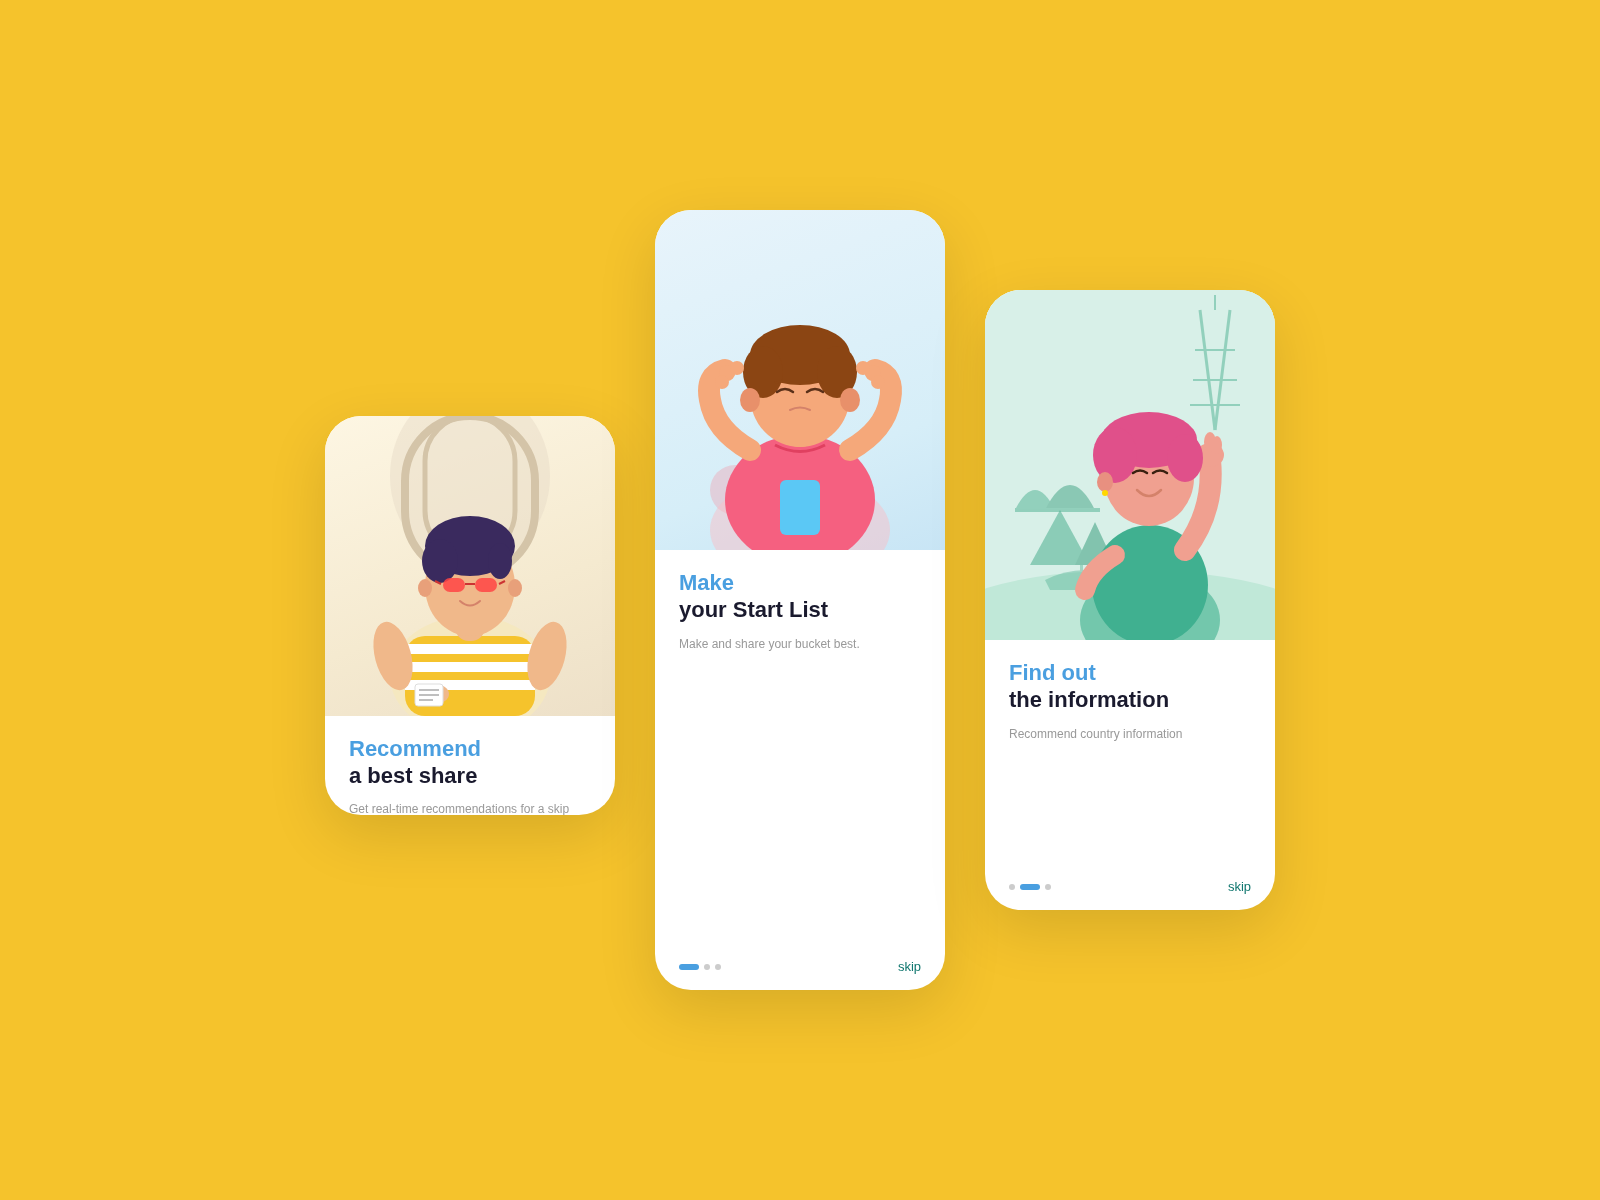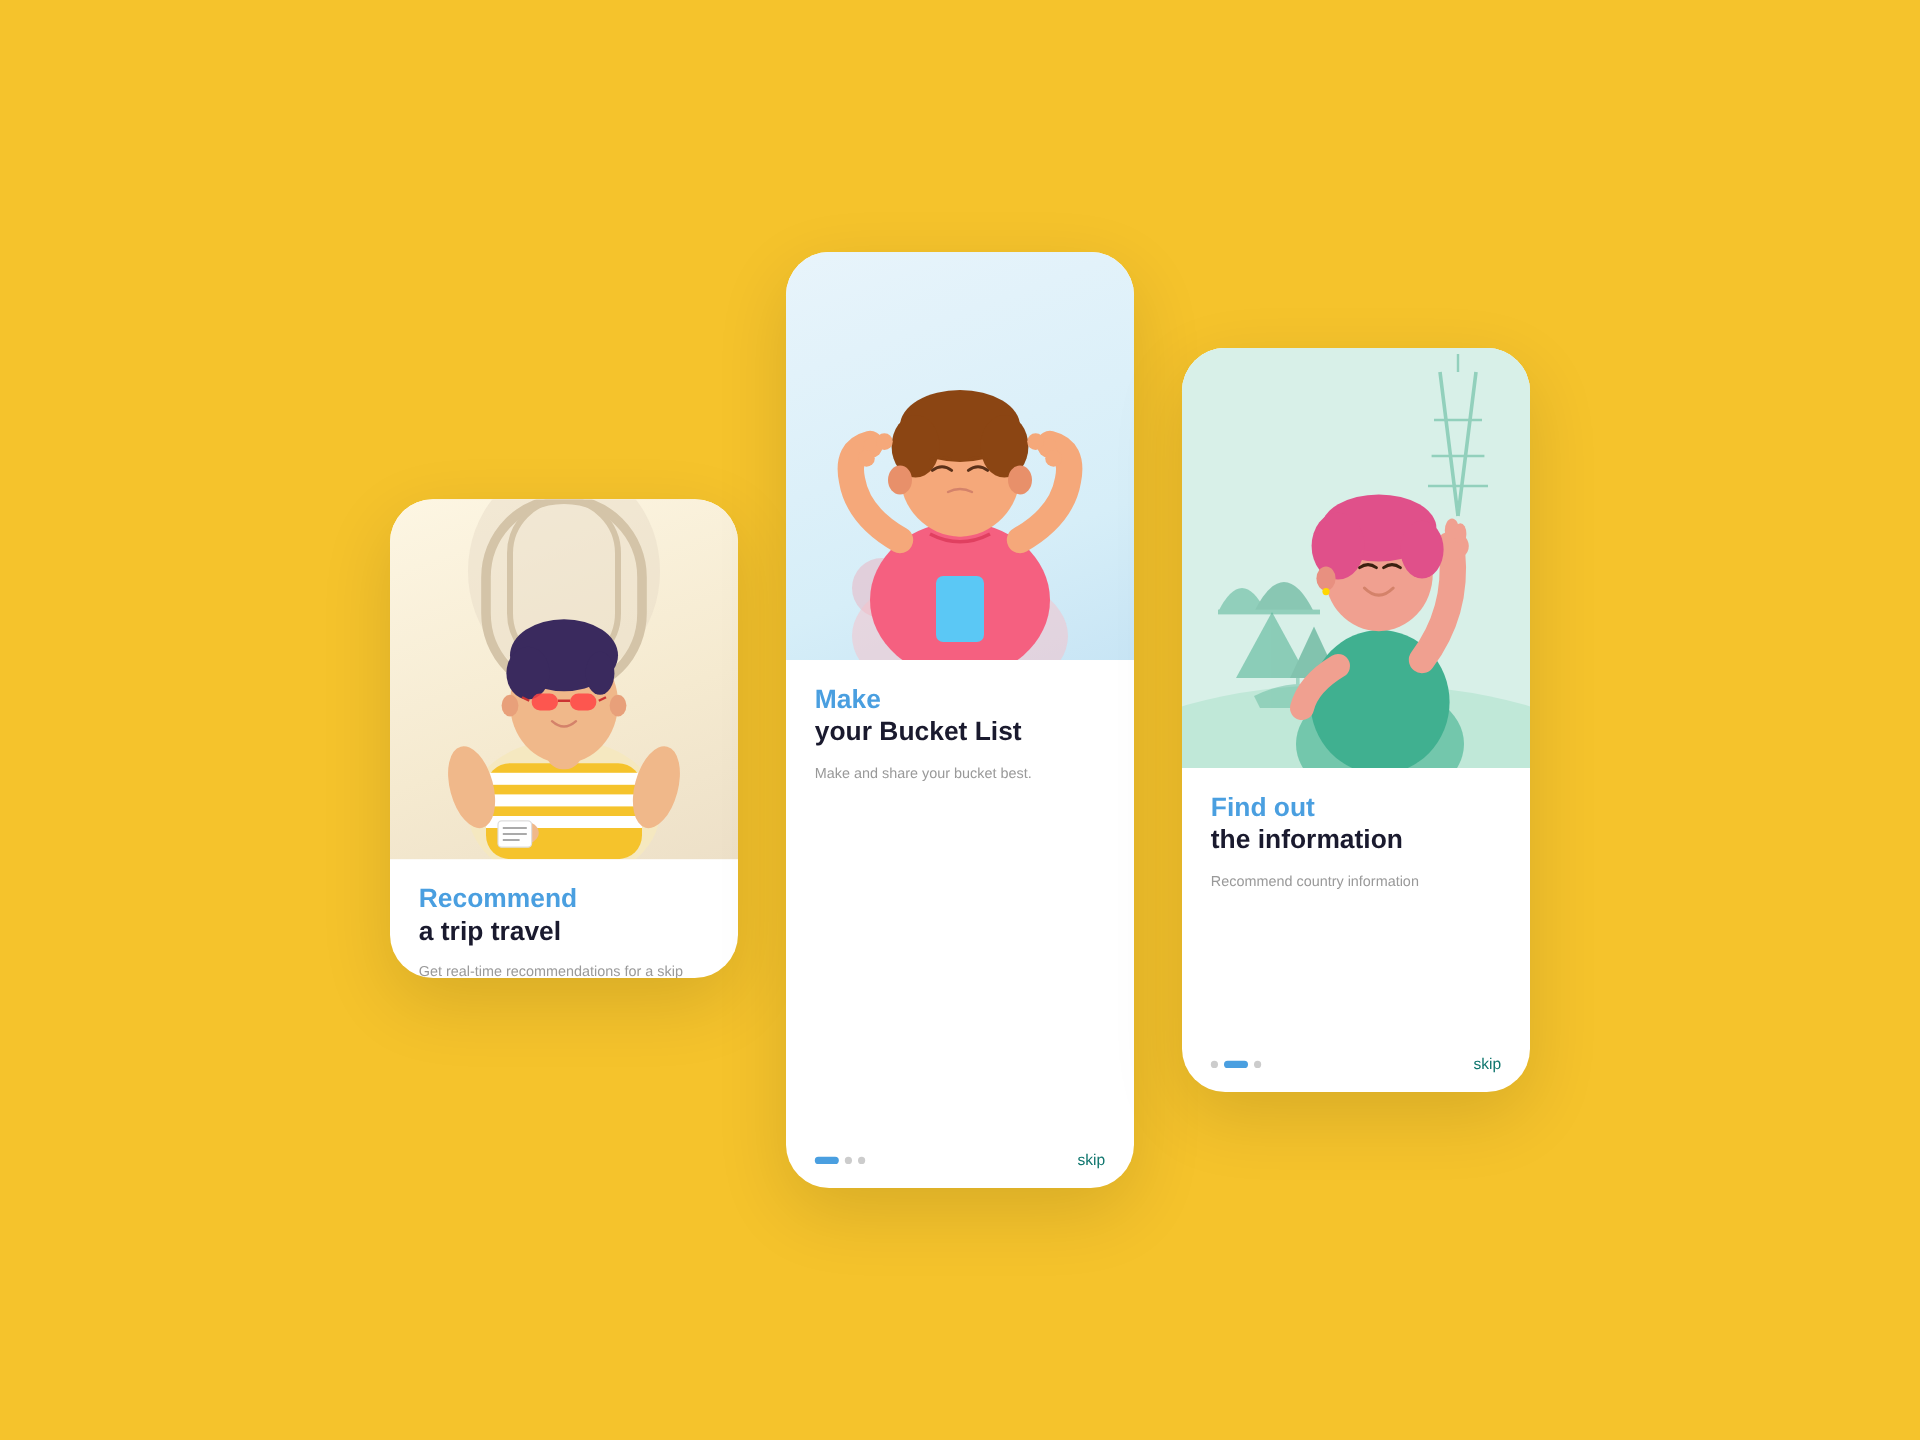--- a/index.html
+++ b/index.html
@@ -192,21 +192,21 @@
 
       <ellipse cx="110" cy="278" rx="14" ry="10" fill="#f0b88a"></ellipse>
       <rect x="90" y="268" width="28" height="22" rx="3" fill="#fff" stroke="#ddd" stroke-width="1"></rect>
       <line x1="94" y1="274" x2="114" y2="274" stroke="#aaa" stroke-width="1.5"></line>
       <line x1="94" y1="279" x2="114" y2="279" stroke="#aaa" stroke-width="1.5"></line>
       <line x1="94" y1="284" x2="108" y2="284" stroke="#aaa" stroke-width="1.5"></line>
     </svg>
   </div>
   <div class="card-content">
     <span class="card-title-colored">Recommend</span>
-    <span class="card-title-black">a trip travel</span>
+    <span class="card-title-black">a best share</span>
     <span class="card-desc">Get real-time recommendations for a skip</span>
   </div>
   <div class="card-footer">
     <div class="dots">
       <div class="dot"></div>
       <div class="dot"></div>
       <div class="dot active"></div>
     </div>
     <button class="btn-start">Start</button>
   </div>
@@ -253,21 +253,21 @@
 
       <circle cx="218" cy="163" r="8" fill="#f5a87a"></circle>
       <circle cx="208" cy="158" r="7" fill="#f5a87a"></circle>
       <circle cx="223" cy="172" r="7" fill="#f5a87a"></circle>
 
       <path d="M120 235 Q145 248 170 235" stroke="#e04060" stroke-width="3" fill="none"></path>
     </svg>
   </div>
   <div class="card-content">
     <span class="card-title-colored">Make</span>
-    <span class="card-title-black">your Bucket List</span>
+    <span class="card-title-black">your Start List</span>
     <span class="card-desc">Make and share your bucket best.</span>
   </div>
   <div class="card-footer">
     <div class="dots">
       <div class="dot active"></div>
       <div class="dot"></div>
       <div class="dot"></div>
     </div>
     <span class="skip-text">skip</span>
   </div>

